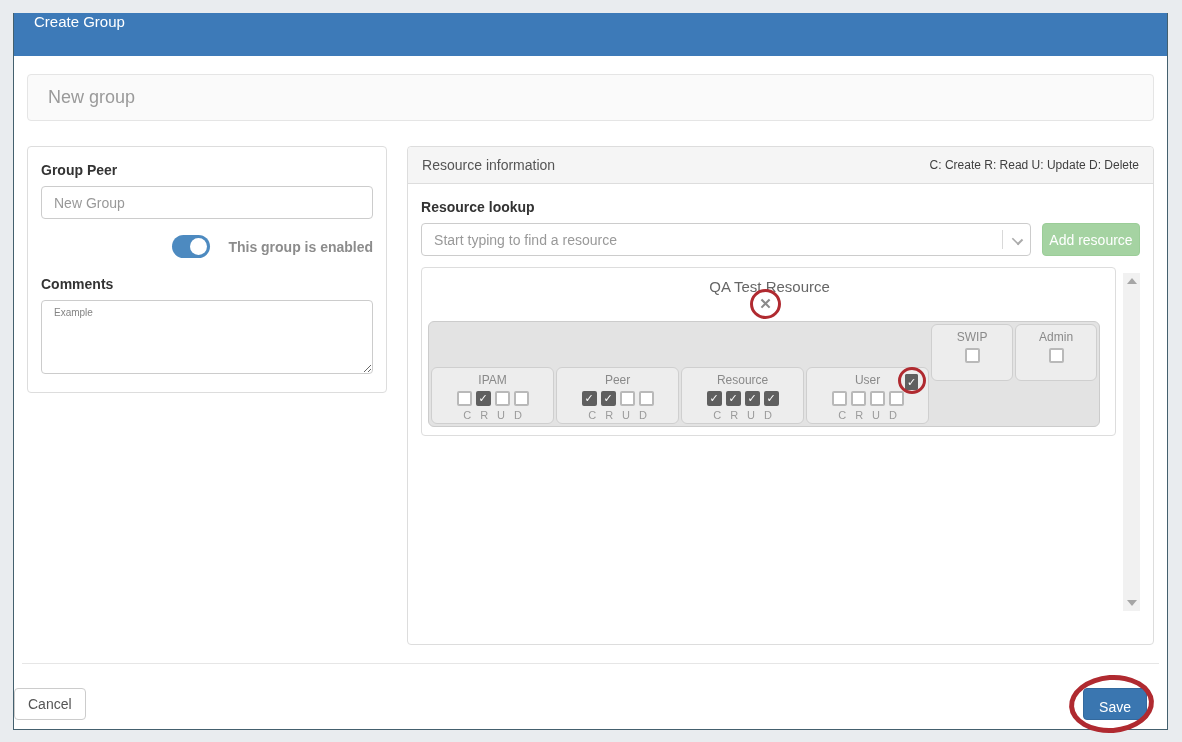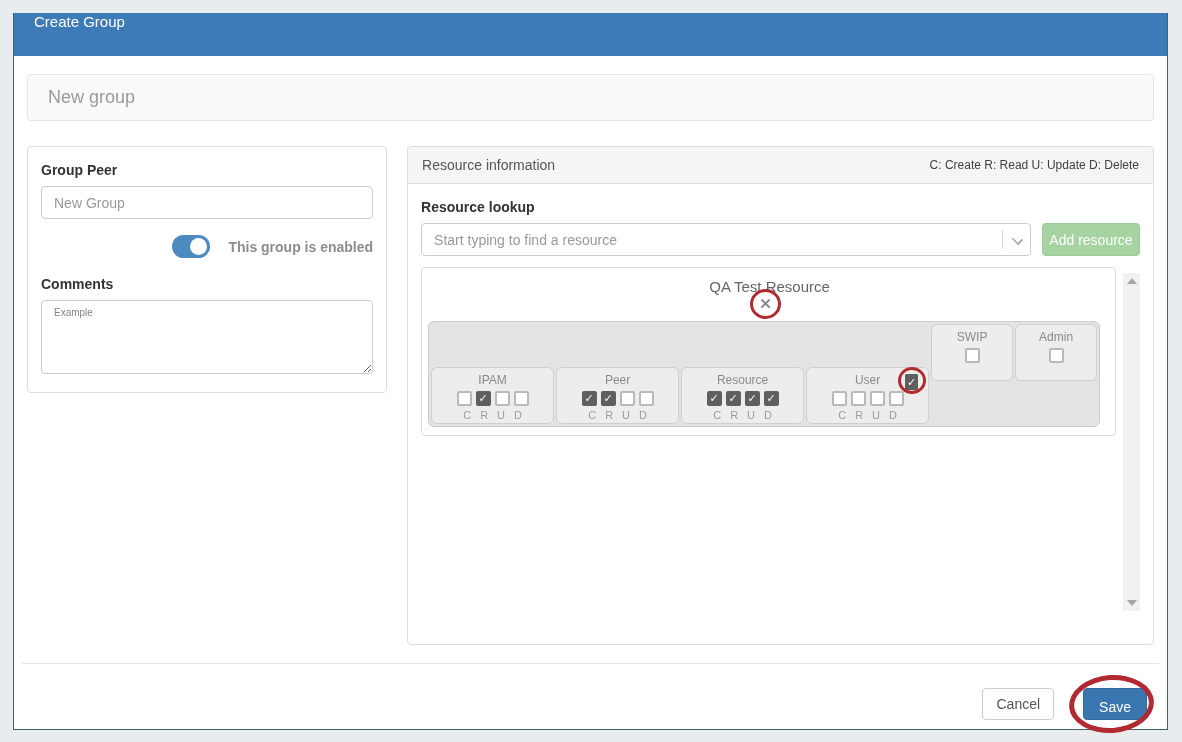--- a/index.html
+++ b/index.html
@@ -210,21 +210,21 @@
     font-size: 11px; line-height: 11px;
     text-align: center; color: #ffffff;
   }
   .cb.checked { background: #5f5f5f; border-color: #5f5f5f; }
   .letter-row { display: flex; gap: 9px; margin-top: 3px; }
   .letter { font-size: 11px; color: #9b9b9b; }
   .mini-cb-wrap { position: absolute; right: 8px; top: 5px; width: 15px; height: 15px; }
   .mini-ring { left: -7px; top: -6px; width: 28px; height: 27px; }
   .footer-sep { margin: 18px 8px 0 8px; border-top: 1px solid #e6e6e6; }
   .footer {
-    display: flex; justify-content: flex-end; align-items: center;
+    display: flex; justify-content: space-between; align-items: center;
     padding: 24px 20px 0 0;
     gap: 17px;
   }
   .cancel-btn {
     height: 32px; padding: 0 13px;
     background: #ffffff;
     border: 1px solid #cccccc;
     border-radius: 4px;
     color: #555555; font-size: 14px;
     font-family: "Liberation Sans", sans-serif;

